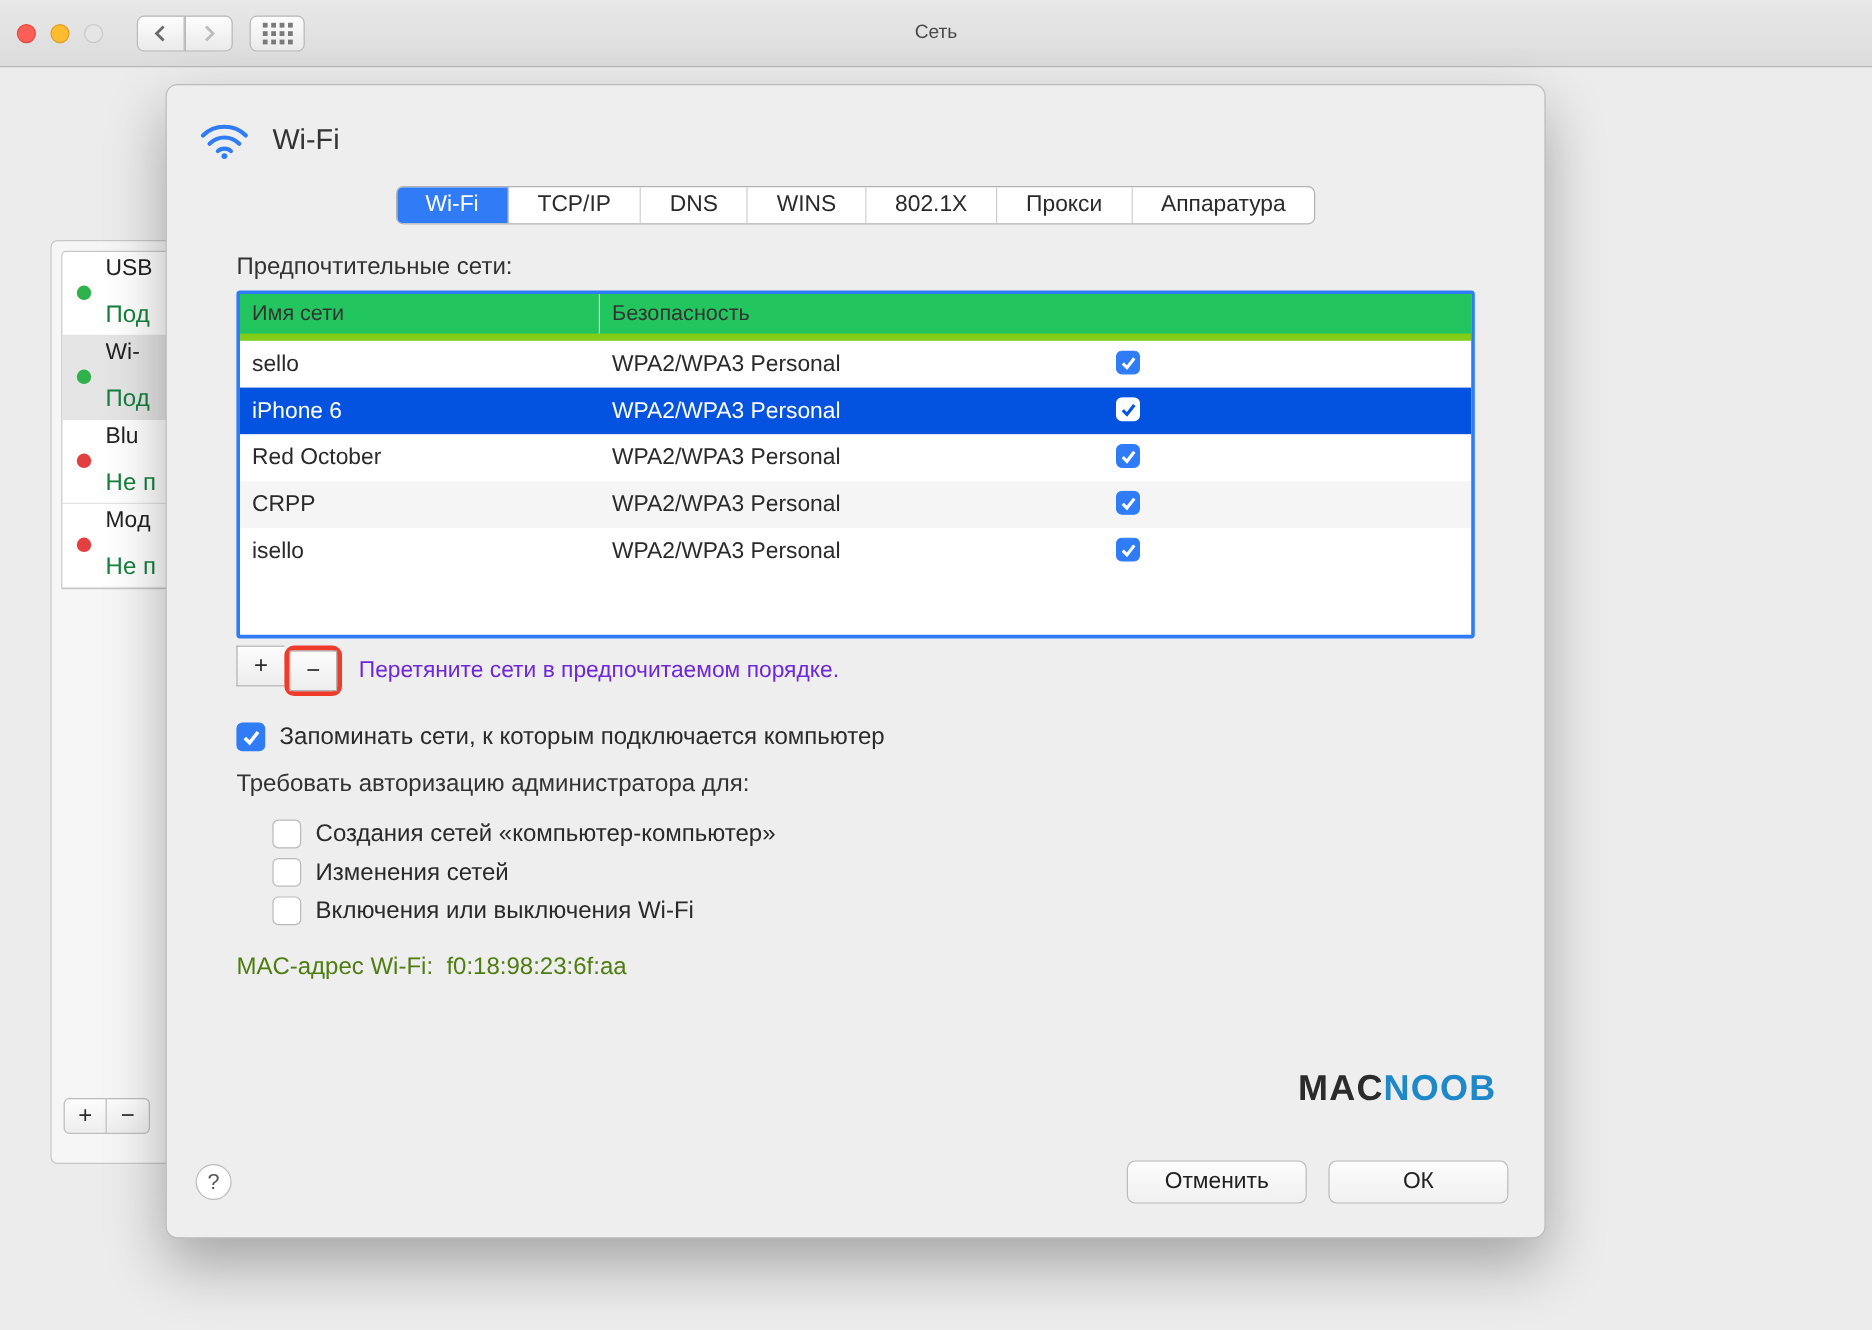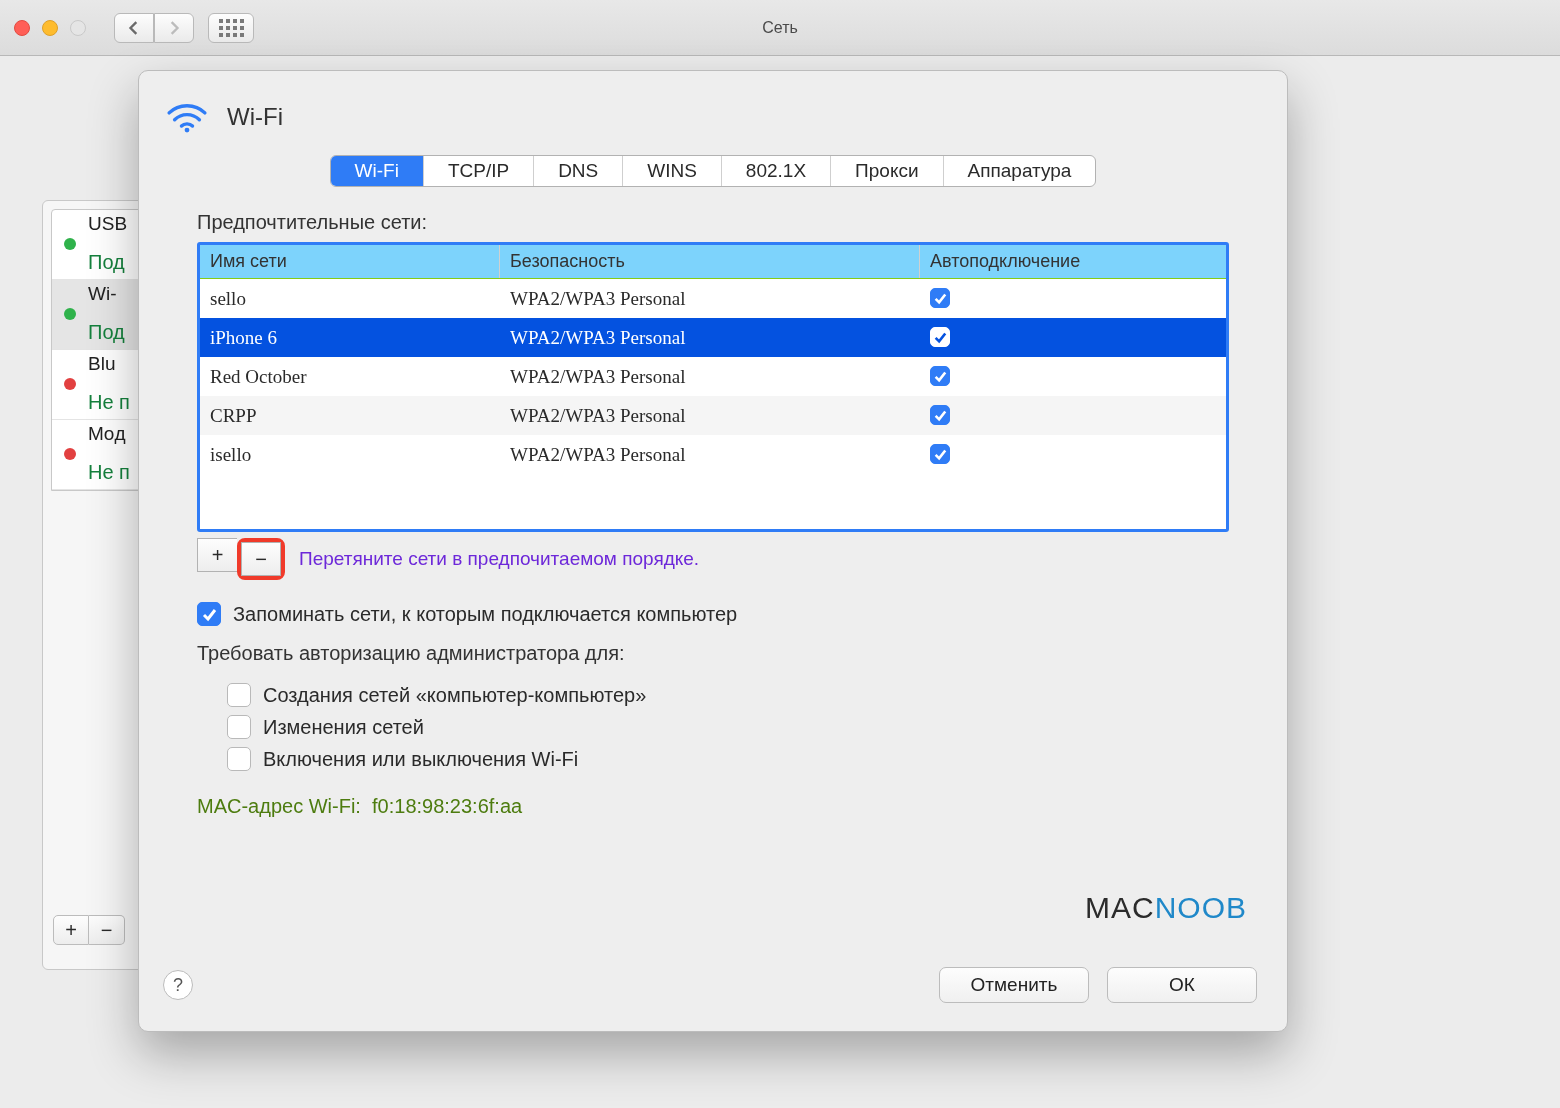--- a/index.html
+++ b/index.html
@@ -118,24 +118,24 @@
 
   .content{padding:0 58px 0 58px;flex:1;}
   .pref-label{font-size:20px;color:#333;margin:6px 0 8px 0;}
 
   
   .net-table{
     border:3px solid #2f7cf6;border-radius:3px;background:#fff;
     height:290px;overflow:hidden;
   }
   .thead,.trow{display:grid;grid-template-columns: 300px 420px 1fr;}
-  .thead{background:#7dd3fc;border-bottom:1px solid #84cc16;}
+  .thead{background:#22c55e;border-bottom:6px solid #84cc16;}
   .thead .th{padding:6px 10px;border-right:1px solid #d0d0d0;font-size:18px;color:#333;}
   .thead .th:last-child{border-right:none;}
-  .trow{height:39px;align-items:center;font-family:Liberation Serif, serif;}
+  .trow{height:39px;align-items:center;}
   .trow .td{padding:0 10px;font-size:19px;white-space:nowrap;overflow:hidden;text-overflow:ellipsis;}
   .trow:nth-child(odd){background:#ffffff;}
   .trow:nth-child(even){background:#f5f5f5;}
   .trow.sel{background:#0452e0;color:#fff;}
   .trow.sel .chk{background:#fff;border-color:#fff;}
   .trow.sel .chk svg{stroke:#0452e0;}
   .chk{
     width:20px;height:20px;border-radius:5px;border:1px solid #2f7cf6;background:#2f7cf6;
     display:inline-flex;align-items:center;justify-content:center;
   }
@@ -159,21 +159,21 @@
   }
   .checkbox.checked{background:#2f7cf6;border-color:#2f7cf6;}
   .checkbox.checked svg{stroke:#fff;}
   .checkbox svg{width:16px;height:16px;stroke:#fff;stroke-width:3;fill:none;}
   .sub-label{font-size:20px;color:#333;margin-top:6px;}
   .sub-opts{margin-left:30px;display:flex;flex-direction:column;gap:8px;margin-top:8px;}
 
   .mac-addr{margin-top:24px;font-size:20px;color:#4d7c0f;}
   .brand{
     position:absolute;right:40px;bottom:106px;
-    font-weight:400;font-size:30px;letter-spacing:1px;
+    font-weight:700;font-size:30px;letter-spacing:1px;
   }
   .brand .m1{color:#2b2b2b;}
   .brand .m2{color:#1f88c9;}
 
   .footer{
     display:flex;align-items:center;gap:18px;padding:20px 30px 28px 24px;
   }
   .help{
     width:30px;height:30px;border:1px solid #bcbcbc;border-radius:50%;
     display:flex;align-items:center;justify-content:center;background:#fff;font-size:18px;color:#555;
@@ -287,21 +287,20 @@
     <div class="tab">Аппаратура</div>
   </div>
 
   <div class="content">
     <div class="pref-label">Предпочтительные сети:</div>
 
     <div class="net-table">
       <div class="thead">
         <div class="th">Имя сети</div>
         <div class="th">Безопасность</div>
-        <div class="th">Автоподключение</div>
       </div>
       <div id="tbody">
           <div class="trow">
             <div class="td">sello</div>
             <div class="td">WPA2/WPA3 Personal</div>
             <div class="td"><span class="chk">
                 <svg viewBox="0 0 16 16">
                   <polyline points="3,9 7,13 14,4"></polyline>
                 </svg>
               </span></div>

